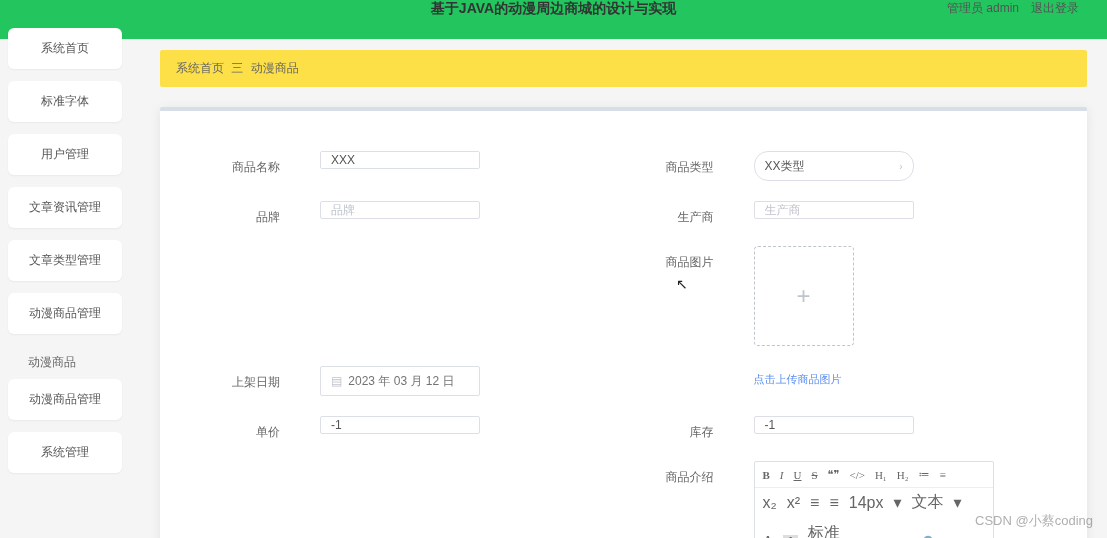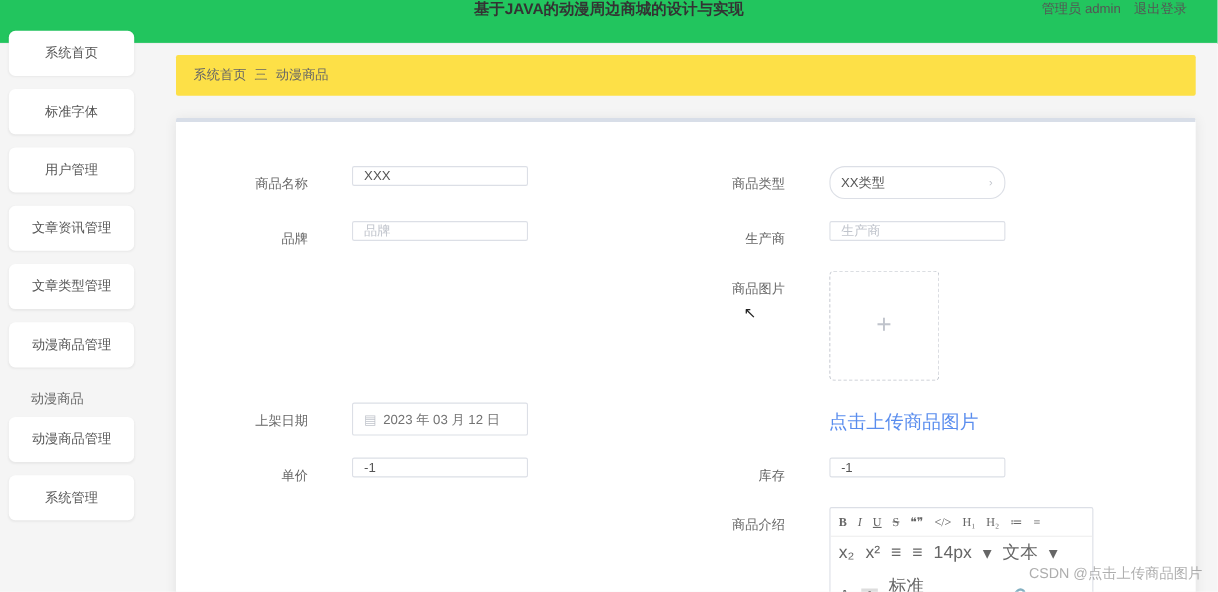--- a/index.html
+++ b/index.html
@@ -19,21 +19,21 @@
     .form-label { width: 70px; text-align: right; font-size: 12px; color: #666; padding-top: 8px; margin-right: 12px; flex-shrink: 0; }
     .form-input { flex: 1; height: 18px; border: 1px solid #dcdfe6; border-radius: 2px; padding: 0 10px; font-size: 12px; color: #555; max-width: 160px; }
     .form-input::placeholder { color: #c0c4cc; }
     .form-select { flex: 1; height: 30px; border: 1px solid #dcdfe6; border-radius: 14px; padding: 0 10px; font-size: 12px; color: #555; max-width: 160px; position: relative; display: flex; align-items: center; justify-content: space-between; }
     .select-arrow { color: #c0c4cc; font-size: 10px; }
     .date-input { display: flex; align-items: center; border: 1px solid #dcdfe6; border-radius: 2px; height: 30px; padding: 0 10px; max-width: 160px; flex: 1; }
     .date-icon { color: #c0c4cc; margin-right: 6px; font-size: 12px; }
     .date-text { font-size: 12px; color: #737373; }
     .upload-box { width: 100px; height: 100px; border: 1px dashed #c0c4cc; border-radius: 4px; display: flex; align-items: center; justify-content: center; cursor: pointer; }
     .upload-plus { font-size: 24px; color: #c0c4cc; font-weight: 200; }
-    .upload-hint { font-size: 17px; color: #5a8dee; margin-top: 6px; cursor: pointer; }
+    .upload-hint { font-size: 11px; color: #5a8dee; margin-top: 6px; cursor: pointer; }
     .editor-box { border: 1px solid #dcdfe6; border-radius: 2px; width: 240px; }
     .editor-toolbar { padding: 6px 8px; border-bottom: 1px solid #eee; display: flex; flex-wrap: wrap; gap: 10px; align-items: center; }
     .editor-toolbar span { font-size: 11px; color: #666; cursor: pointer; font-family: serif; }
     .editor-row2 { display: flex; gap: 10px; align-items: center; padding: 4px 8px 6px; }
     .editor-row2 span { font-size: 16px; color: #666; cursor: pointer; }
     .watermark { position: absolute; bottom: 8px; right: 14px; font-size: 13px; color: rgba(120,120,120,0.6); font-family: sans-serif; }
     .cursor { position: absolute; left: 676px; top: 276px; font-size: 14px; color: #222; pointer-events: none; }
   </style>
 </head>
 <body>
@@ -169,13 +169,13 @@
             <span>▦</span>
           </div>
         </div>
       </div>
     </div>
 
   </div>
 </div>
 
 <div class="cursor">↖</div>
-<div class="watermark">CSDN @点击上传商品图片</div>
+<div class="watermark">CSDN @小蔡coding</div>
 
 </body></html>

